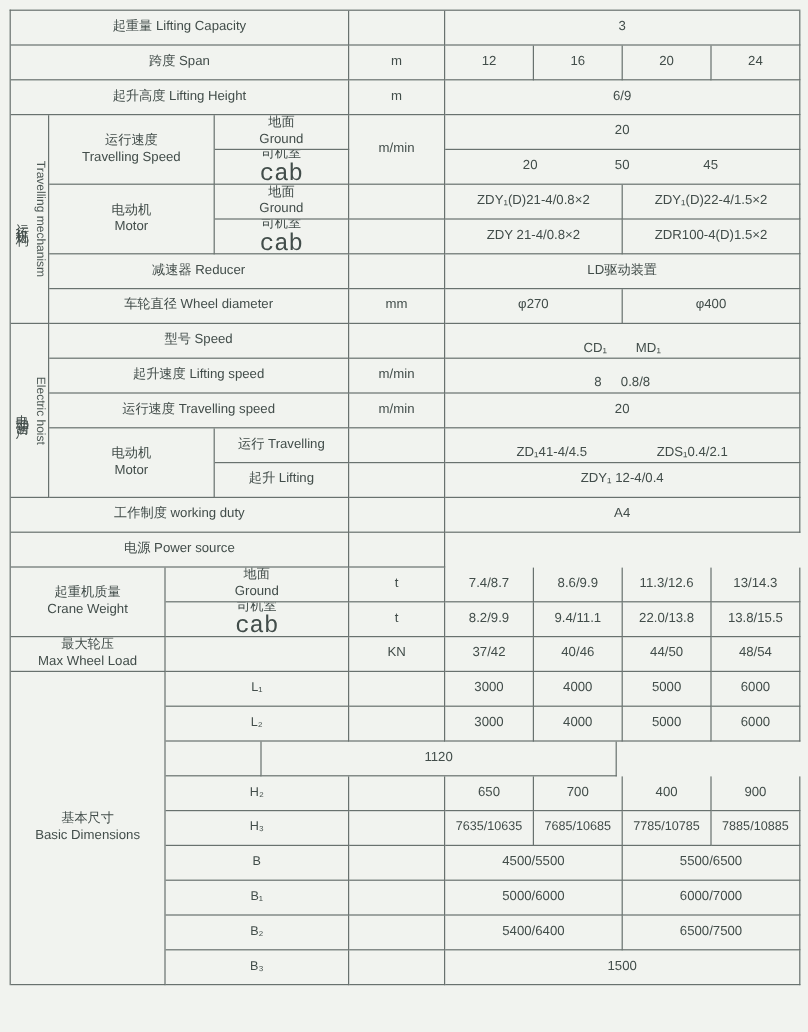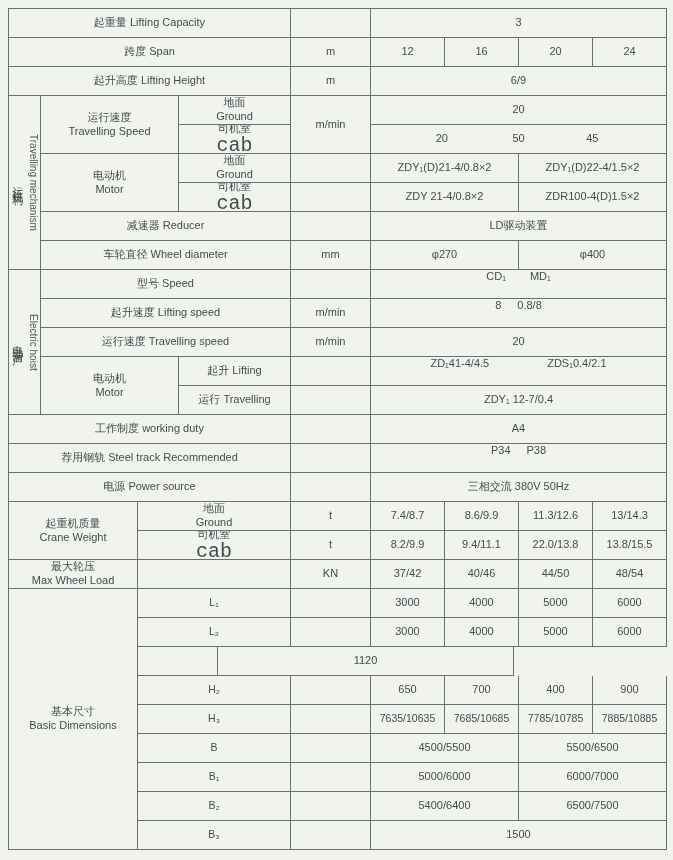--- a/index.html
+++ b/index.html
@@ -41,21 +41,21 @@
   .w-unit{width:80px}
   .w-d1{width:74px}.w-d2{width:148px}.w-d4{width:296px}
   
   .h1{height:29px}.h2{height:58px}.h5{height:145px}.h6{height:174px}.h9{height:261px}
   
   .vg{flex-direction:row;gap:3px;}
   .vzh{writing-mode:vertical-lr;text-orientation:upright;letter-spacing:3px;font-size:11px;}
   .ven{writing-mode:vertical-lr;font-size:10px;color:#4d5855;}
   
   .cab{font-family:Liberation Mono, monospace;font-size:20px;line-height:1;}
-  .pair{flex-direction:row;justify-content:center;align-items:flex-start;}
+  .pair{flex-direction:row;justify-content:center;align-items:flex-end;}
   .gap-s{gap:16px}.gap-m{gap:24px}.gap-l{gap:58px}
   .triple{position:relative;}
   .triple span{position:absolute;top:50%;transform:translate(-50%,-50%);}
   .t1{left:24%}.t2{left:50%}.t3{left:75%}
   .small-dim{font-size:10.5px;}
 </style>
 </head>
 <body>
 
 <div class="page">
@@ -191,57 +191,48 @@
           <div class="c w-unit h1">m/min</div>
           <div class="c w-d4 h1">20</div>
         </div>
 
         <div class="rowflex">
           <div class="c w-lbl h2">
             <span>电动机</span>
             <span>Motor</span>
           </div>
           <div class="col">
+            <div class="c w-sub h1">运行 Travelling</div>
             <div class="c w-sub h1">起升 Lifting</div>
-            <div class="c w-sub h1">运行 Travelling</div>
           </div>
           <div class="col">
             <div class="c w-unit h1"></div>
             <div class="c w-unit h1"></div>
           </div>
           <div class="col">
             <div class="c w-d4 h1 pair gap-l">
               <span>ZD₁41-4/4.5</span>
               <span>ZDS₁0.4/2.1</span>
             </div>
-            <div class="c w-d4 h1">ZDY₁ 12-7/0.4</div>
+            <div class="c w-d4 h1">ZDY₁ 12-4/0.4</div>
           </div>
         </div>
       </div>
     </div>
 
     <div class="band">
       <div class="c w-full h1">工作制度 working duty</div>
       <div class="c w-unit h1"></div>
       <div class="c w-d4 h1">A4</div>
     </div>
 
-    <div class="band">
-      <div class="c w-full h1">荐用钢轨 Steel track Recommended</div>
-      <div class="c w-unit h1"></div>
-      <div class="c w-d4 h1 pair gap-s">
-        <span>P34</span>
-        <span>P38</span>
-      </div>
-    </div>
 
     <div class="band">
       <div class="c w-full h1">电源 Power source</div>
       <div class="c w-unit h1"></div>
-      <div class="c w-d4 h1">三相交流  380V  50Hz</div>
     </div>
 
     <div class="band">
       <div class="c w-lbl2 h2">
         <span>起重机质量</span>
         <span>Crane Weight</span>
       </div>
       <div class="col">
         <div class="c w-sub2 h1">
           <span>地面</span>

